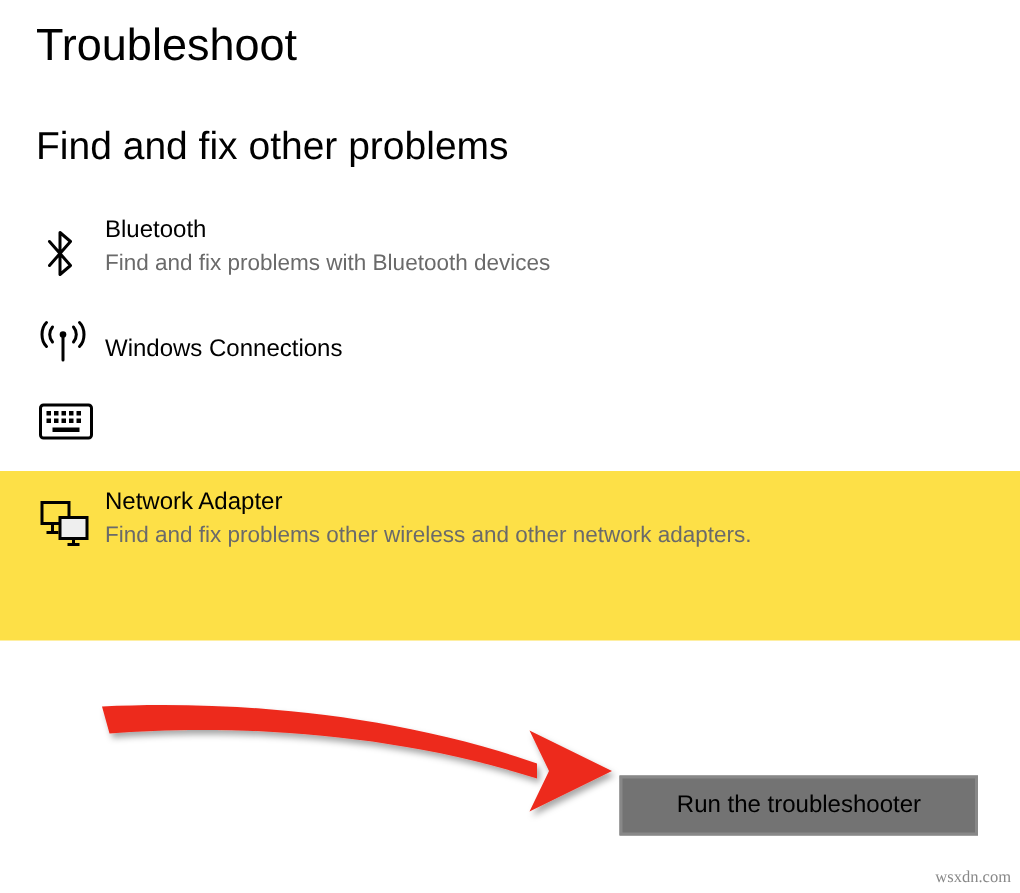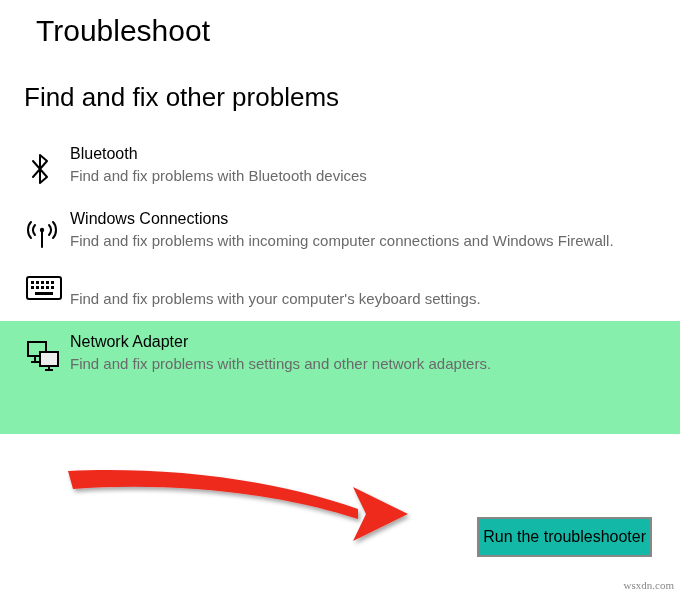--- a/index.html
+++ b/index.html
@@ -10,39 +10,38 @@
       width: 680px;
       height: 595px;
       overflow: hidden;
       position: relative;
     }
     .page-title {
       font-size: 30px;
       font-weight: 400;
       padding: 14px 0 0 24px;
       color: #000;
-      margin-left: 12px;
     }
     .section-title {
       font-size: 26px;
       font-weight: 400;
       padding: 34px 0 14px 24px;
       color: #000;
     }
     .item-list {
       padding-top: 6px;
     }
     .item {
       display: flex;
       align-items: flex-end;
       padding: 10px 18px 12px 26px;
       cursor: pointer;
     }
     .item.selected {
-      background: #86efac;
+      background: #fde047;
       padding-bottom: 60px;
     }
     .icon-wrap {
       width: 44px;
       flex: 0 0 44px;
       height: 36px;
       display: flex;
       align-items: flex-start;
       justify-content: flex-start;
       padding-top: 2px;
@@ -60,27 +59,27 @@
     .item-desc {
       font-size: 15px;
       color: #6a6a6a;
       line-height: 20px;
       padding-top: 1px;
     }
     .run-button {
       position: absolute;
       right: 28px;
       bottom: 38px;
-      background: #14b8a6;
+      background: #737373;
       border: 2px solid #888888;
       outline: none;
       font-family: inherit;
       font-size: 16px;
       color: #000;
-      padding: 9px 4px;
+      padding: 9px 36px;
       cursor: pointer;
     }
     .arrow-annotation {
       position: absolute;
       left: 58px;
       bottom: 26px;
       pointer-events: none;
     }
     .watermark {
       position: absolute;
@@ -118,21 +117,20 @@
         <path d="M5 5 C1 9 1 17 5 21" fill="none" stroke="#000" stroke-width="2" stroke-linecap="round"></path>
         <path d="M9 8 C6.5 11 6.5 15 9 18" fill="none" stroke="#000" stroke-width="2" stroke-linecap="round"></path>
         <path d="M27 5 C31 9 31 17 27 21" fill="none" stroke="#000" stroke-width="2" stroke-linecap="round"></path>
         <path d="M23 8 C25.5 11 25.5 15 23 18" fill="none" stroke="#000" stroke-width="2" stroke-linecap="round"></path>
         <circle cx="16" cy="13" r="2.2" fill="#000"></circle>
         <line x1="16" y1="15" x2="16" y2="30" stroke="#000" stroke-width="2" stroke-linecap="round"></line>
       </svg>
     </div>
     <div class="item-text">
       <div class="item-title">Windows Connections</div>
-      <div class="item-desc">Find and fix problems with incoming computer connections and Windows Firewall.</div>
     </div>
   </div>
 
   <div class="item">
     <div class="icon-wrap">
       <svg width="36" height="26" viewBox="0 0 36 26">
         <rect x="1" y="2" width="34" height="22" rx="2" fill="none" stroke="#000" stroke-width="2"></rect>
         <rect x="5" y="6" width="3" height="3" fill="#000"></rect>
         <rect x="10" y="6" width="3" height="3" fill="#000"></rect>
         <rect x="15" y="6" width="3" height="3" fill="#000"></rect>
@@ -140,38 +138,37 @@
         <rect x="25" y="6" width="3" height="3" fill="#000"></rect>
         <rect x="5" y="11" width="3" height="3" fill="#000"></rect>
         <rect x="10" y="11" width="3" height="3" fill="#000"></rect>
         <rect x="15" y="11" width="3" height="3" fill="#000"></rect>
         <rect x="20" y="11" width="3" height="3" fill="#000"></rect>
         <rect x="25" y="11" width="3" height="3" fill="#000"></rect>
         <rect x="9" y="17" width="18" height="3" fill="#000"></rect>
       </svg>
     </div>
     <div class="item-text">
-      <div class="item-desc">Find and fix problems with your computer's keyboard settings.</div>
     </div>
   </div>
 
   <div class="item selected">
     <div class="icon-wrap">
       <svg width="36" height="32" viewBox="0 0 36 32">
         <rect x="2" y="2" width="18" height="14" fill="none" stroke="#000" stroke-width="2"></rect>
         <rect x="14" y="12" width="18" height="14" fill="#eeeeee" stroke="#000" stroke-width="2"></rect>
         <line x1="9" y1="16" x2="9" y2="22" stroke="#000" stroke-width="2"></line>
         <line x1="5" y1="22" x2="13" y2="22" stroke="#000" stroke-width="2"></line>
         <line x1="23" y1="26" x2="23" y2="30" stroke="#000" stroke-width="2"></line>
         <line x1="19" y1="30" x2="27" y2="30" stroke="#000" stroke-width="2"></line>
       </svg>
     </div>
     <div class="item-text">
       <div class="item-title">Network Adapter</div>
-      <div class="item-desc">Find and fix problems with settings and other network adapters.</div>
+      <div class="item-desc">Find and fix problems other wireless and other network adapters.</div>
     </div>
   </div>
 
 </div>
 
 <button class="run-button">Run the troubleshooter</button>
 
 <svg class="arrow-annotation" width="360" height="110" viewBox="0 0 360 110">
   <defs>
     <filter id="shadow" x="-20%" y="-20%" width="140%" height="140%">

